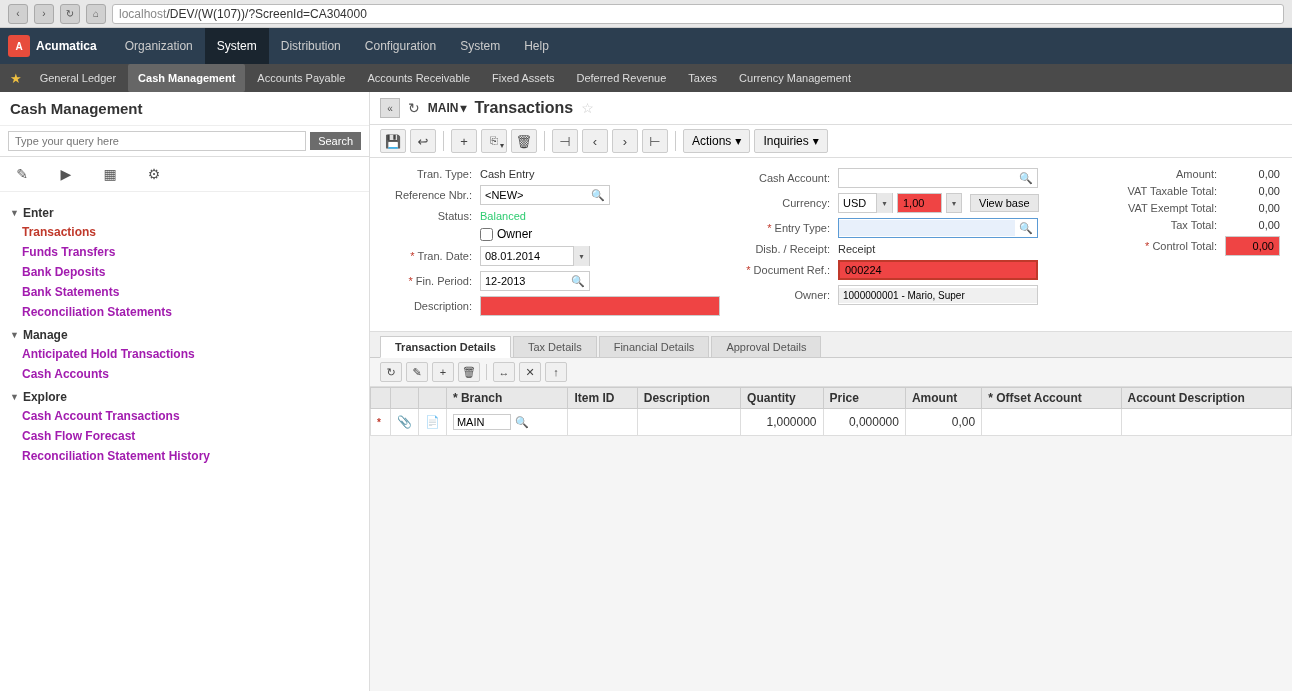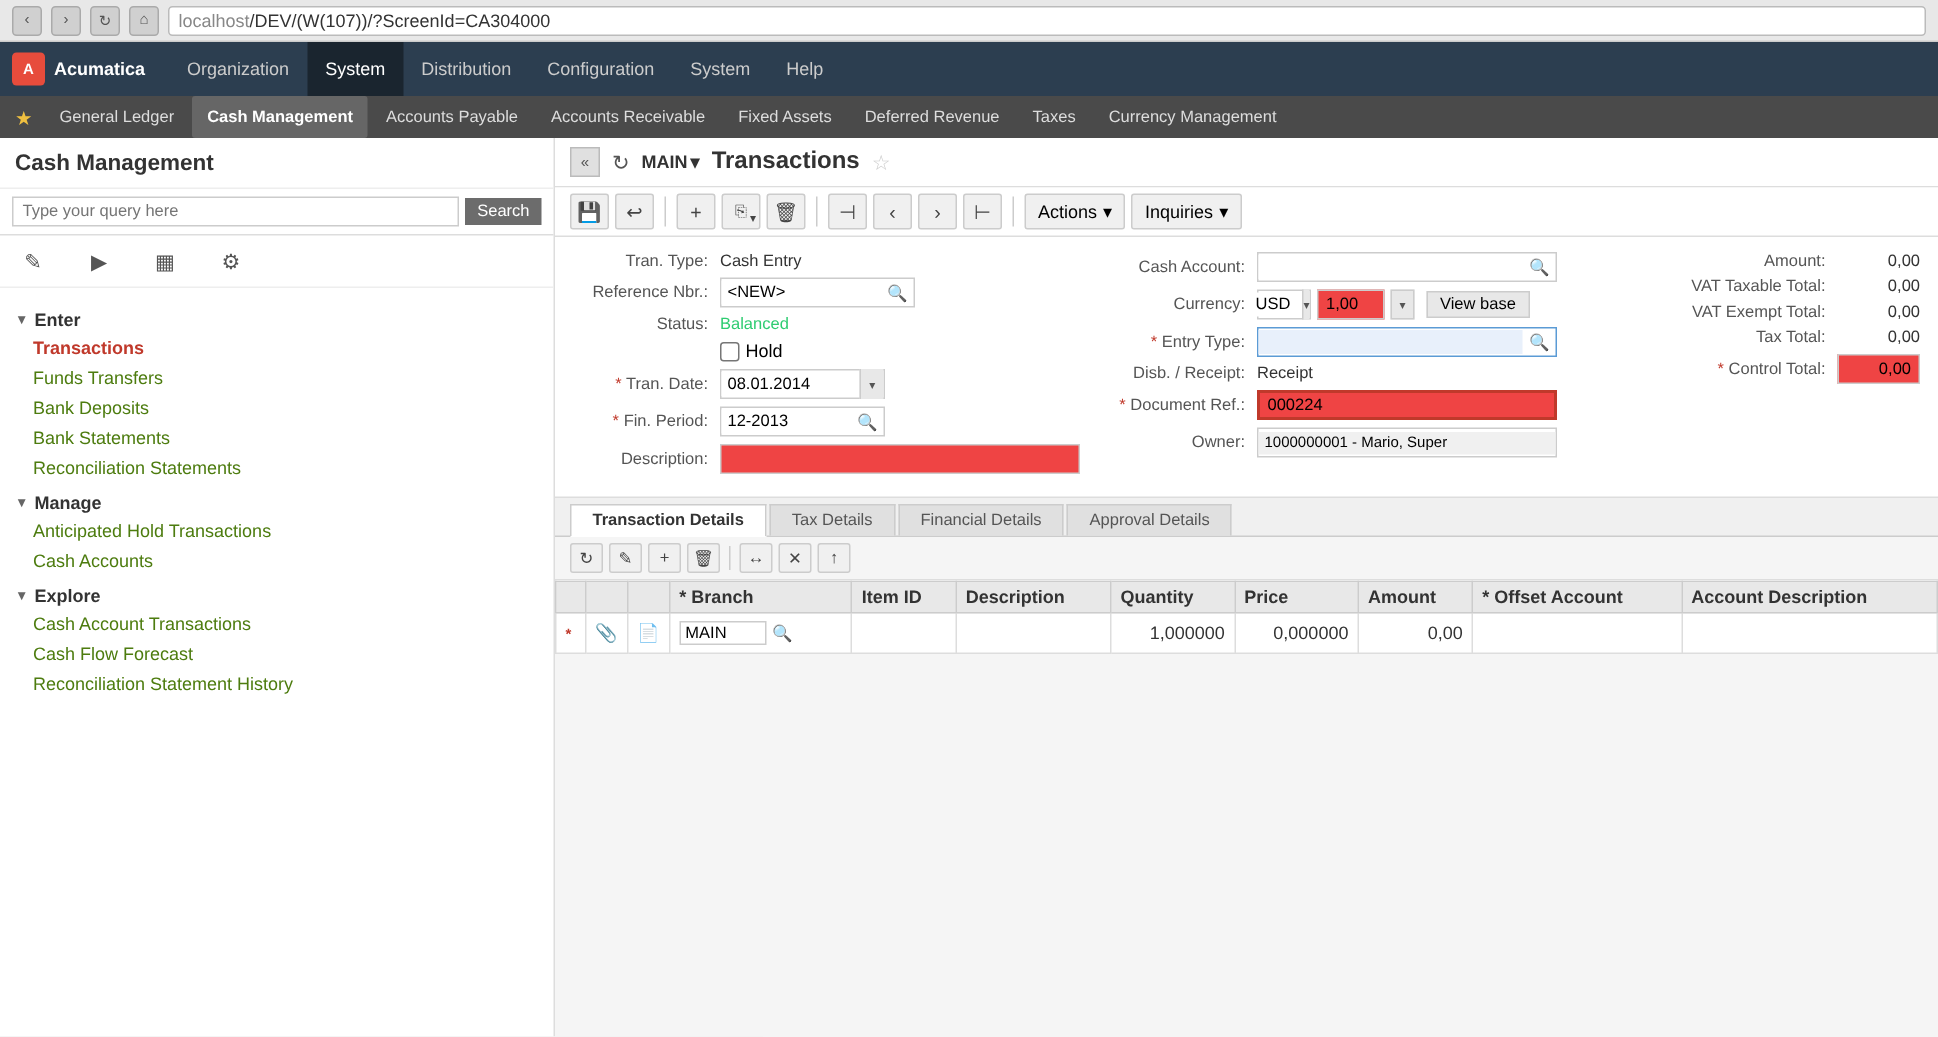--- a/index.html
+++ b/index.html
@@ -161,23 +161,24 @@
       font-size: 12px;
       display: flex; align-items: center; gap: 4px;
     }
     .sidebar-section-title::before {
       content: '▼';
       font-size: 9px;
       color: #666;
     }
     .sidebar-link {
       padding: 3px 10px 3px 22px;
-      color: #4d7c0f;
+      color: #a21caf;
       cursor: pointer;
       font-size: 12px;
+      font-weight: bold;
     }
     .sidebar-link.active { color: #c0392b; font-weight: bold; }
 
     
     .content-area {
       flex: 1;
       background: #f5f5f5;
       display: flex;
       flex-direction: column;
       overflow: hidden;
@@ -560,21 +561,21 @@
             </div>
           </div>
           <div class="form-row">
             <span class="form-label">Status:</span>
             <span class="balanced-text">Balanced</span>
           </div>
           <div class="form-row">
             <span class="form-label"></span>
             <div class="checkbox-wrapper">
               <input type="checkbox" style="">
-              <span>Hold</span>
+              <span>Owner</span>
             </div>
           </div>
           <div class="form-row">
             <span class="form-label required">Tran. Date:</span>
             <div class="form-input-wrapper" style="width:110px;">
               <input type="text" value="08.01.2014" style="width: 80px;">
               <div class="dropdown-arrow">▾</div>
             </div>
           </div>
           <div class="form-row">
@@ -594,21 +595,21 @@
           <div class="form-row">
             <span class="form-label">Cash Account:</span>
             <div class="form-input-wrapper" style="width:200px;">
               <input type="text" style="width: 170px;">
               <span class="search-icon-small">🔍</span>
             </div>
           </div>
           <div class="form-row">
             <span class="form-label">Currency:</span>
             <div class="currency-inputs">
-              <div class="form-input-wrapper" style="width:36px;justify-content:flex-end;">
+              <div class="form-input-wrapper" style="width:55px;">
                 <input type="text" value="USD" style="width: 35px; font-size: 11px;">
                 <div class="dropdown-arrow">▾</div>
               </div>
               <input type="text" value="1,00" class="form-input" style="width: 45px;">
               <div class="dropdown-arrow" style="border:1px solid #ccc; height:20px; width:16px; display:flex; align-items:center; justify-content:center; font-size:8px; cursor:pointer;">▾</div>
               <button class="view-base-btn">View base</button>
             </div>
           </div>
           <div class="form-row">
             <span class="form-label required">Entry Type:</span>

